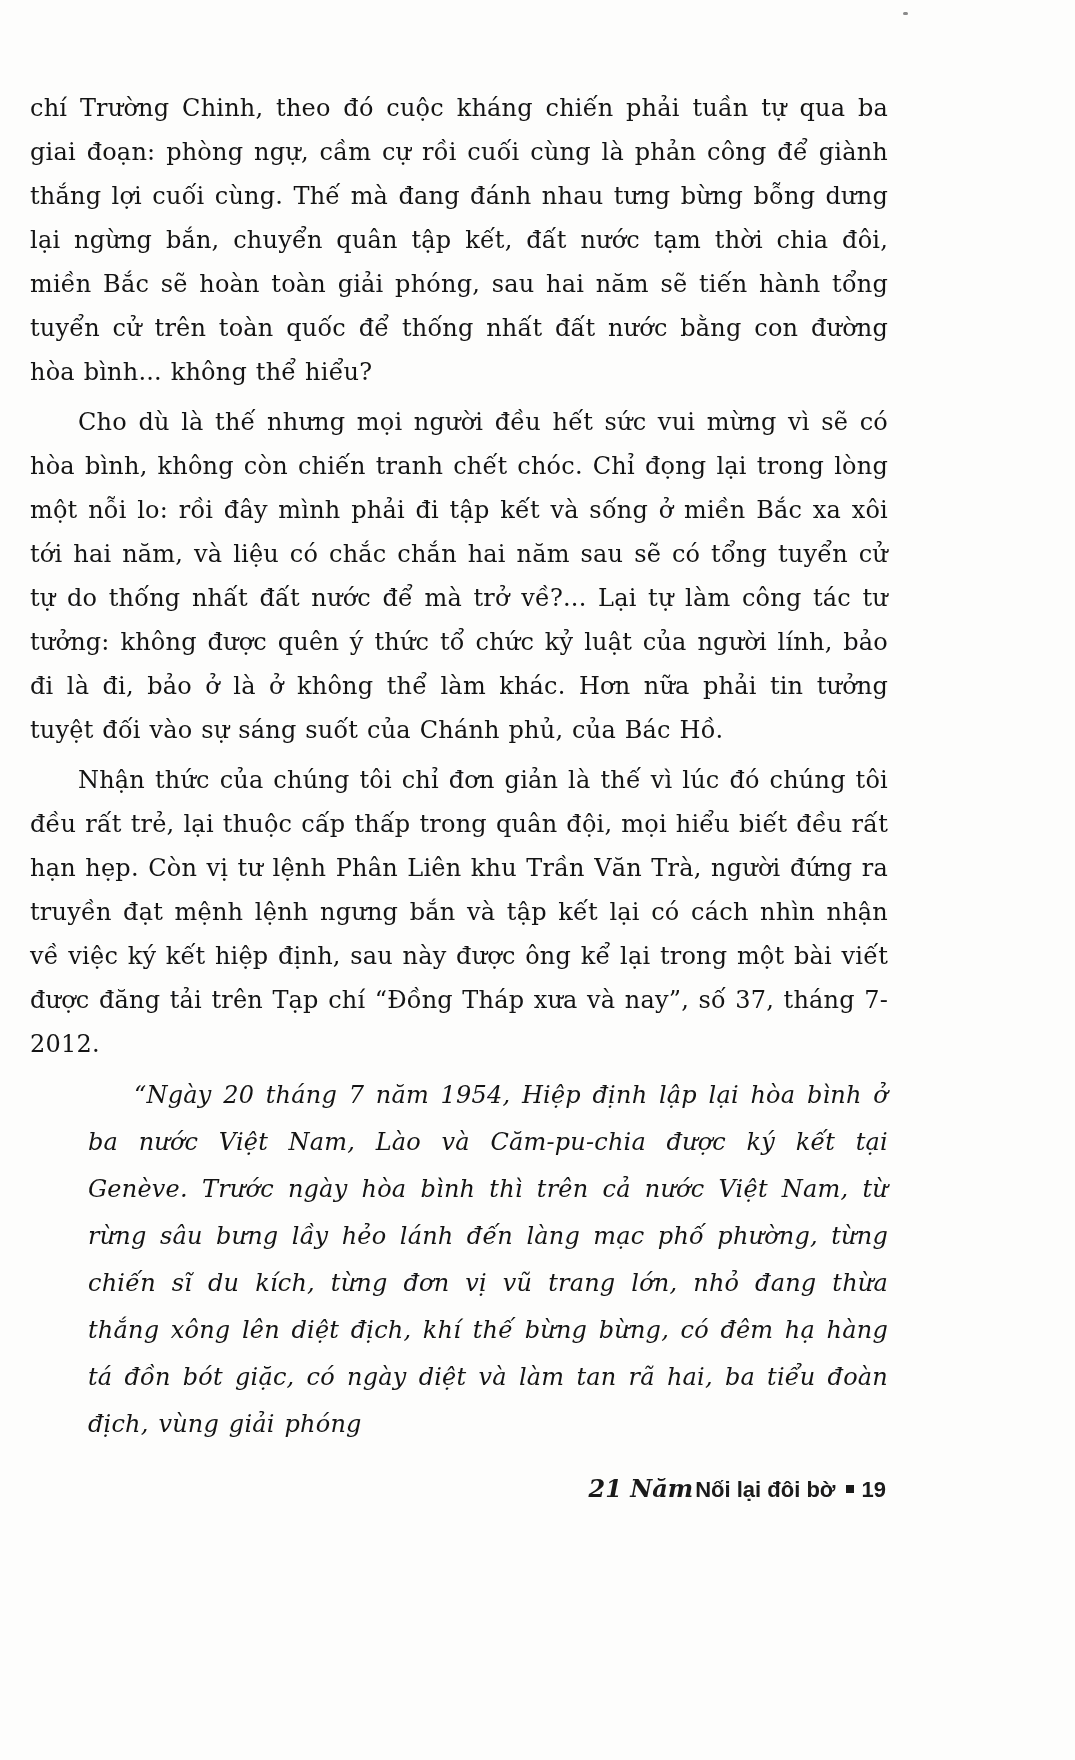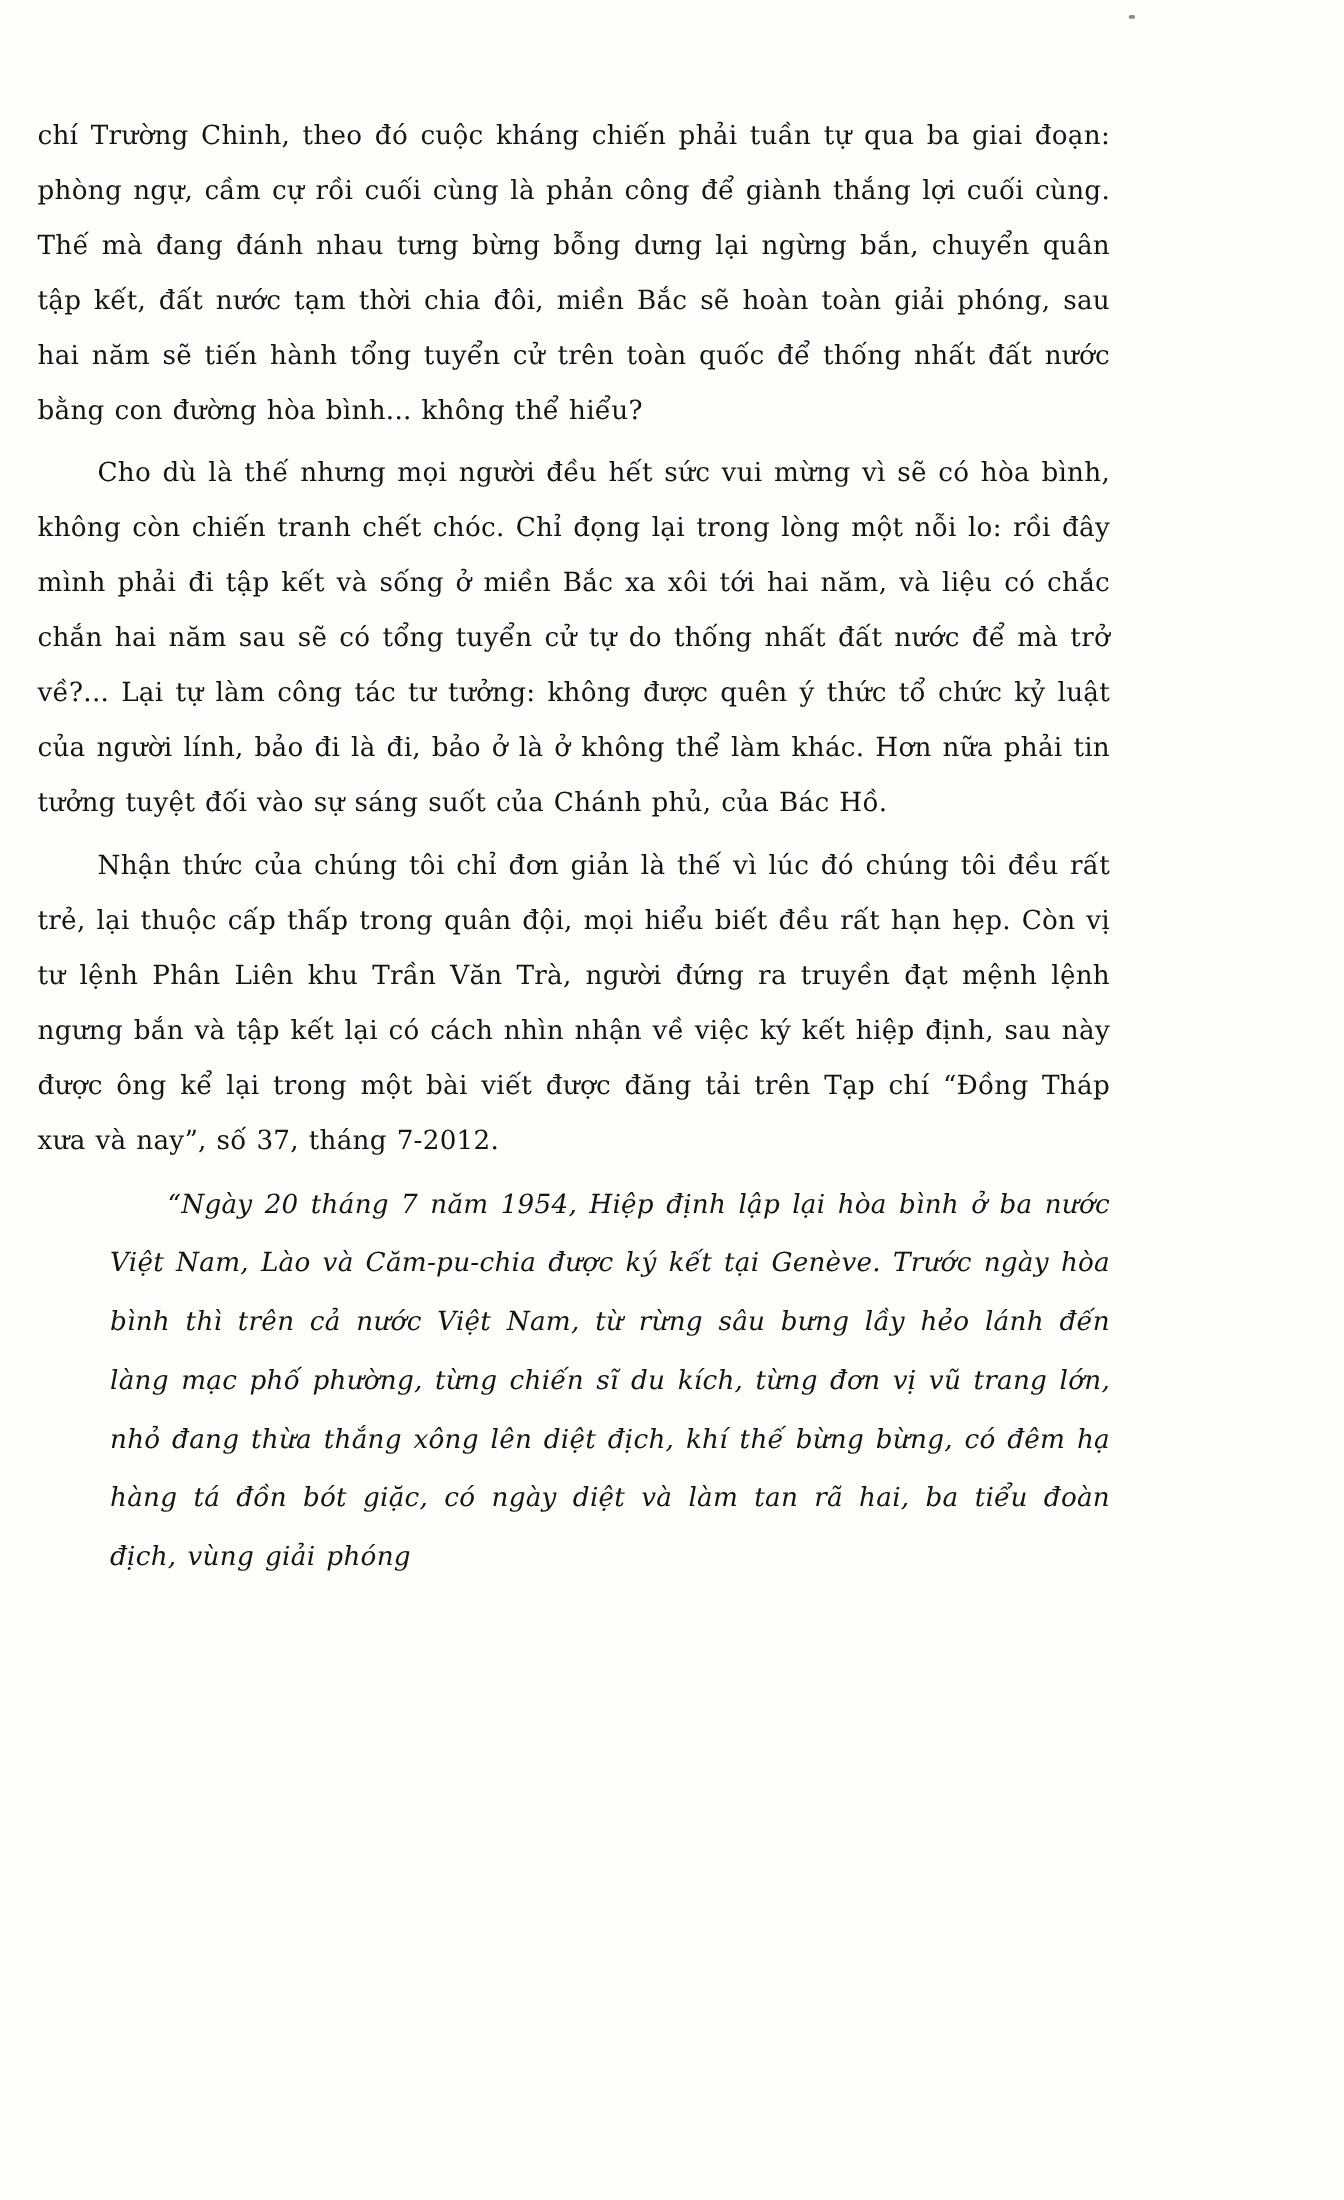--- a/index.html
+++ b/index.html
@@ -30,21 +30,21 @@
     border-radius: 2px;
   }
   .text-block {
     position: absolute;
     top: 86px;
     left: 30px;
     width: 858px;
   }
   .text-block p {
     margin: 0 0 6px 0;
-    font-size: 21px;
+    font-size: 24px;
     line-height: 44px;
     text-align: justify;
     letter-spacing: 0.2px;
     word-spacing: 1px;
   }
   p.indent-first {
     text-indent: 48px;
   }
   p.quote {
     font-style: italic;
@@ -98,14 +98,20 @@
 
   <span class="scan-speck"></span>
 
   <main class="text-block">
     <p>chí Trường Chinh, theo đó cuộc kháng chiến phải tuần tự qua ba giai đoạn: phòng ngự, cầm cự rồi cuối cùng là phản công để giành thắng lợi cuối cùng. Thế mà đang đánh nhau tưng bừng bỗng dưng lại ngừng bắn, chuyển quân tập kết, đất nước tạm thời chia đôi, miền Bắc sẽ hoàn toàn giải phóng, sau hai năm sẽ tiến hành tổng tuyển cử trên toàn quốc để thống nhất đất nước bằng con đường hòa bình... không thể hiểu?</p>
     <p class="indent-first">Cho dù là thế nhưng mọi người đều hết sức vui mừng vì sẽ có hòa bình, không còn chiến tranh chết chóc. Chỉ đọng lại trong lòng một nỗi lo: rồi đây mình phải đi tập kết và sống ở miền Bắc xa xôi tới hai năm, và liệu có chắc chắn hai năm sau sẽ có tổng tuyển cử tự do thống nhất đất nước để mà trở về?... Lại tự làm công tác tư tưởng: không được quên ý thức tổ chức kỷ luật của người lính, bảo đi là đi, bảo ở là ở không thể làm khác. Hơn nữa phải tin tưởng tuyệt đối vào sự sáng suốt của Chánh phủ, của Bác Hồ.</p>
     <p class="indent-first">Nhận thức của chúng tôi chỉ đơn giản là thế vì lúc đó chúng tôi đều rất trẻ, lại thuộc cấp thấp trong quân đội, mọi hiểu biết đều rất hạn hẹp. Còn vị tư lệnh Phân Liên khu Trần Văn Trà, người đứng ra truyền đạt mệnh lệnh ngưng bắn và tập kết lại có cách nhìn nhận về việc ký kết hiệp định, sau này được ông kể lại trong một bài viết được đăng tải trên Tạp chí “Đồng Tháp xưa và nay”, số 37, tháng 7-2012.</p>
     <p class="quote">“Ngày 20 tháng 7 năm 1954, Hiệp định lập lại hòa bình ở ba nước Việt Nam, Lào và Căm-pu-chia được ký kết tại Genève. Trước ngày hòa bình thì trên cả nước Việt Nam, từ rừng sâu bưng lầy hẻo lánh đến làng mạc phố phường, từng chiến sĩ du kích, từng đơn vị vũ trang lớn, nhỏ đang thừa thắng xông lên diệt địch, khí thế bừng bừng, có đêm hạ hàng tá đồn bót giặc, có ngày diệt và làm tan rã hai, ba tiểu đoàn địch, vùng giải phóng</p>
   </main>
 
+  <footer class="footer">
+    <span class="title-script">21 Năm</span>
+    <span class="title-rest">Nối lại đôi bờ</span>
+    <span class="square"></span>
+    <span class="pagenum">19</span>
+  </footer>
 
 </div>
 
 </body></html>

